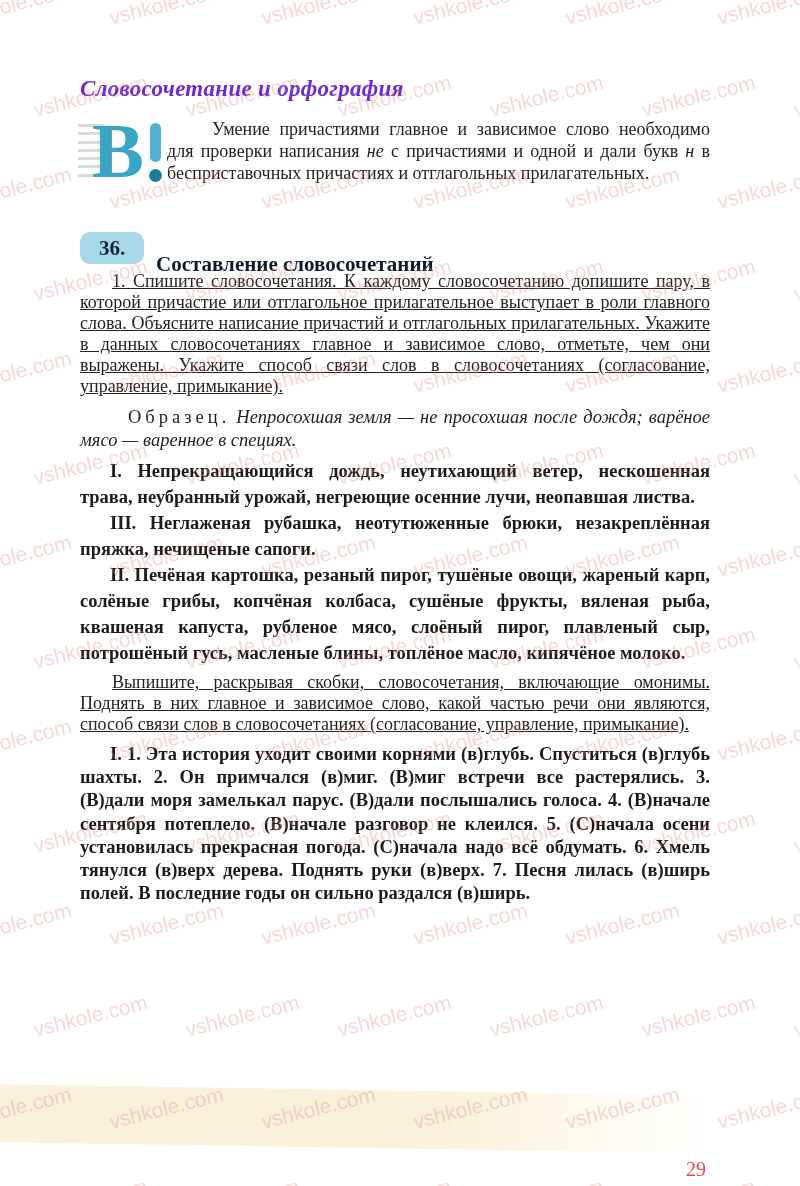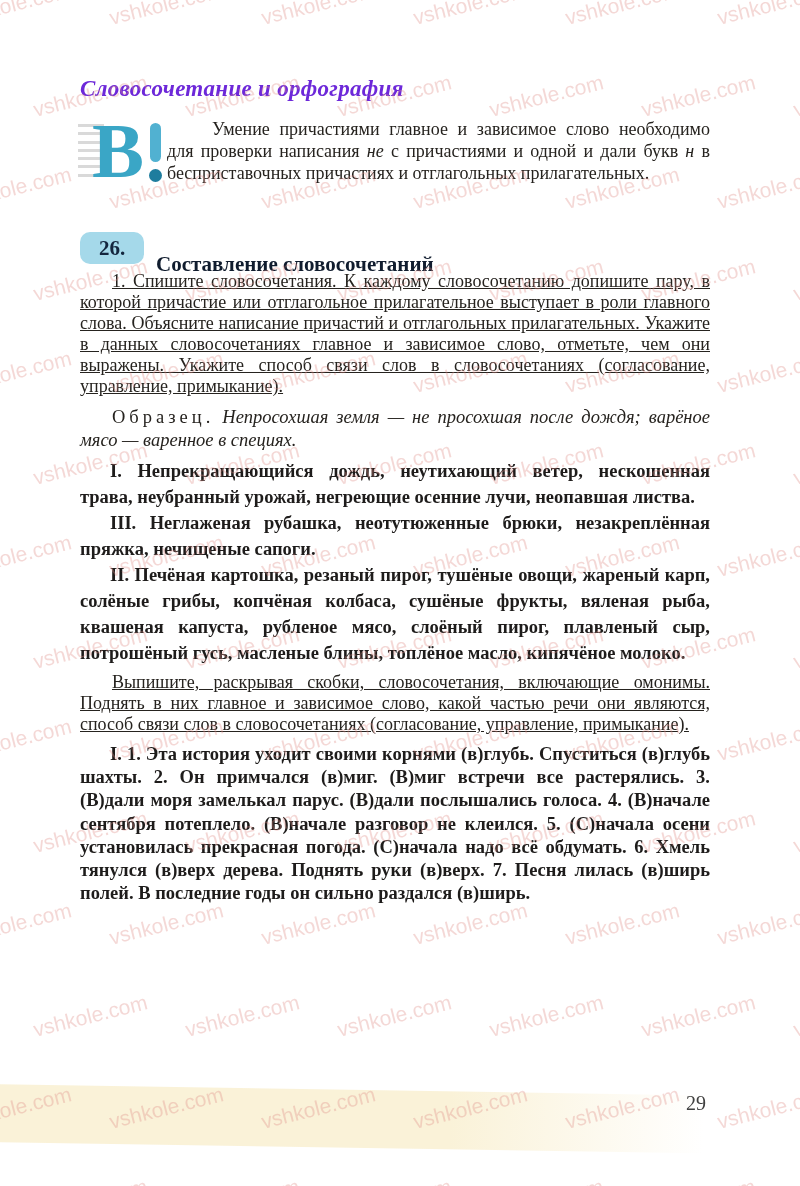--- a/index.html
+++ b/index.html
@@ -40,31 +40,31 @@
   }
   .ex-title { margin-left:12px; font-size:21px; font-weight:bold; color:#101c2e;margin-top:33px; }
   p.task {
     font-size:18px; line-height:21px; text-align:justify; text-indent:32px;
     margin:7px 0 0 0; hyphens:auto;text-decoration:underline; -webkit-hyphens:auto;
   }
   p.sample {
     font-size:18.5px; line-height:22.5px; text-align:justify; text-indent:32px;
     margin:9px 0 0 0; font-style:italic; hyphens:auto; -webkit-hyphens:auto;
   }
-  .sample-label { font-style:normal; letter-spacing:4px; }
+  .sample-label { font-style:normal; letter-spacing:4px;margin-left:16px; }
   p.part {
     font-size:18.5px; line-height:26px; font-weight:bold; text-align:justify;
     text-indent:30px; margin:7px 0 0 0; color:#1e1c1b; hyphens:auto; -webkit-hyphens:auto;
   }
   p.part.follow { margin-top:0; }
   p.body33 {
     font-size:18.5px; line-height:23.2px; font-weight:bold; text-align:justify;
     text-indent:30px; margin:8px 0 0 0; color:#1e1c1b; hyphens:auto; -webkit-hyphens:auto;
   }
-  .page-num { position:absolute; left:686px; top:1092px; font-size:20px; color:#404040; z-index:2;text-align:center; }
+  .page-num { position:absolute; left:686px; top:1158px; font-size:20px; color:#ef4444; z-index:2;text-align:center; }
   .wm-layer { position:absolute; inset:0; z-index:5; pointer-events:none; overflow:hidden; }
   .wm {
     position:absolute; font-family:"Liberation Sans", sans-serif; font-size:21px;
     color:rgba(224,142,134,0.34); transform:rotate(-14deg); white-space:nowrap;
   }
 </style>
 </head>
 <body>
 
 <div class="page">
@@ -81,21 +81,21 @@
         <div class="big-b">В</div>
         <div class="excl">
           <div class="excl-bar"></div>
           <div class="excl-dot"></div>
         </div>
       </div>
       <div class="note-text"><span>Умение причастиями главное и зависимое слово необходимо для проверки написания </span><span class="it">не</span><span> с причастиями и одной и дали букв </span><span class="it">н</span><span> в бесприставочных причастиях и отглагольных прилагательных.</span></div>
     </div>
 
     <div class="ex-head">
-      <div class="badge">26.</div>
+      <div class="badge">36.</div>
       <div class="ex-title">Составление словосочетаний</div>
     </div>
 
     <p class="task">1. Спишите словосочетания. К каждому словосочетанию допишите пару, в которой причастие или отглагольное прилагательное выступает в роли главного слова. Объясните написание причастий и отглагольных прилагательных. Укажите в данных словосочетаниях главное и зависимое слово, отметьте, чем они выражены. Укажите способ связи слов в словосочетаниях (согласование, управление, примыкание).</p>
 
     <p class="sample"><span class="sample-label">Образец.</span><span> Непросохшая земля — не просохшая после дождя; варёное мясо — варенное в специях.</span></p>
 
     <p class="part">I. Непрекращающийся дождь, неутихающий ветер, нескошенная трава, неубранный урожай, негреющие осенние лучи, неопавшая листва.</p>
     <p class="part follow">III. Неглаженая рубашка, неотутюженные брюки, незакреплённая пряжка, нечищеные сапоги.</p>
     <p class="part follow">II. Печёная картошка, резаный пирог, тушёные овощи, жареный карп, солёные грибы, копчёная колбаса, сушёные фрукты, вяленая рыба, квашеная капуста, рубленое мясо, слоёный пирог, плавленый сыр, потрошёный гусь, масленые блины, топлёное масло, кипячёное молоко.</p>

